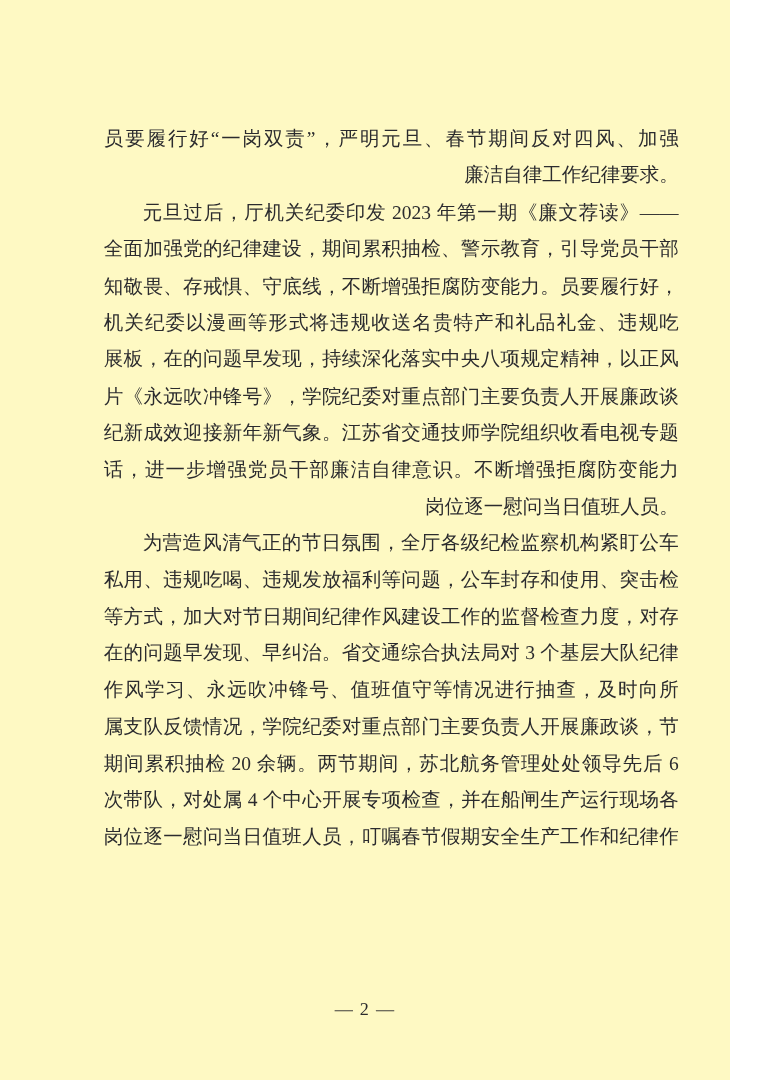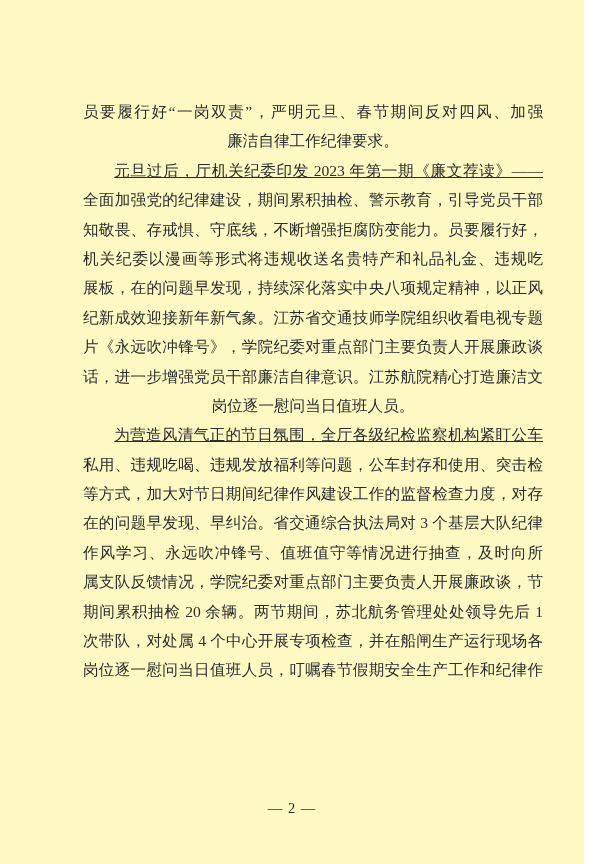--- a/index.html
+++ b/index.html
@@ -25,26 +25,25 @@
     line-height: 29.4px;
     letter-spacing: 0;
   }
   .line {
     text-align: justify;
     text-align-last: justify;
     height: 29.4px;
     overflow: hidden;
   }
   .line.short {
-    text-align: center;
+    text-align: right;
     text-align-last: auto;
   }
   .line.indent {
     text-indent: 2em;
-    text-decoration: underline;
   }
   .footer {
     position: absolute;
     left: 0;
     right: 0;
     top: 799px;
     text-align: center;
     font-size: 14.5px;
     line-height: 18px;
     letter-spacing: 1px;
@@ -56,30 +55,30 @@
 
 <div class="page">
   <div class="doc-body">
       <div class="line">员要履行好“一岗双责”，严明元旦、春节期间反对四风、加强</div>
       <div class="line short">廉洁自律工作纪律要求。</div>
       <div class="line indent">元旦过后，厅机关纪委印发 2023 年第一期《廉文荐读》——</div>
       <div class="line">全面加强党的纪律建设，期间累积抽检、警示教育，引导党员干部</div>
       <div class="line">知敬畏、存戒惧、守底线，不断增强拒腐防变能力。员要履行好，厅</div>
       <div class="line">机关纪委以漫画等形式将违规收送名贵特产和礼品礼金、违规吃</div>
       <div class="line">展板，在的问题早发现，持续深化落实中央八项规定精神，以正风肃</div>
+      <div class="line">片《永远吹冲锋号》，学院纪委对重点部门主要负责人开展廉政谈</div>
       <div class="line">纪新成效迎接新年新气象。江苏省交通技师学院组织收看电视专题</div>
-      <div class="line">片《永远吹冲锋号》，学院纪委对重点部门主要负责人开展廉政谈</div>
-      <div class="line">话，进一步增强党员干部廉洁自律意识。江苏航院精心打造廉洁文</div>
+      <div class="line">话，进一步增强党员干部廉洁自律意识。不断增强拒腐防变能力</div>
       <div class="line short">岗位逐一慰问当日值班人员。</div>
       <div class="line indent">为营造风清气正的节日氛围，全厅各级纪检监察机构紧盯公车</div>
       <div class="line">私用、违规吃喝、违规发放福利等问题，公车封存和使用、突击检查</div>
       <div class="line">等方式，加大对节日期间纪律作风建设工作的监督检查力度，对存</div>
       <div class="line">在的问题早发现、早纠治。省交通综合执法局对 3 个基层大队纪律</div>
       <div class="line">作风学习、永远吹冲锋号、值班值守等情况进行抽查，及时向所</div>
       <div class="line">属支队反馈情况，学院纪委对重点部门主要负责人开展廉政谈，节日</div>
-      <div class="line">期间累积抽检 20 余辆。两节期间，苏北航务管理处处领导先后 1</div>
+      <div class="line">期间累积抽检 20 余辆。两节期间，苏北航务管理处处领导先后 6</div>
       <div class="line">次带队，对处属 4 个中心开展专项检查，并在船闸生产运行现场各</div>
       <div class="line">岗位逐一慰问当日值班人员，叮嘱春节假期安全生产工作和纪律作</div>
     </div>
   <div class="footer">
     <span>— 2 —</span>
   </div>
 </div>
 
 </body></html>

